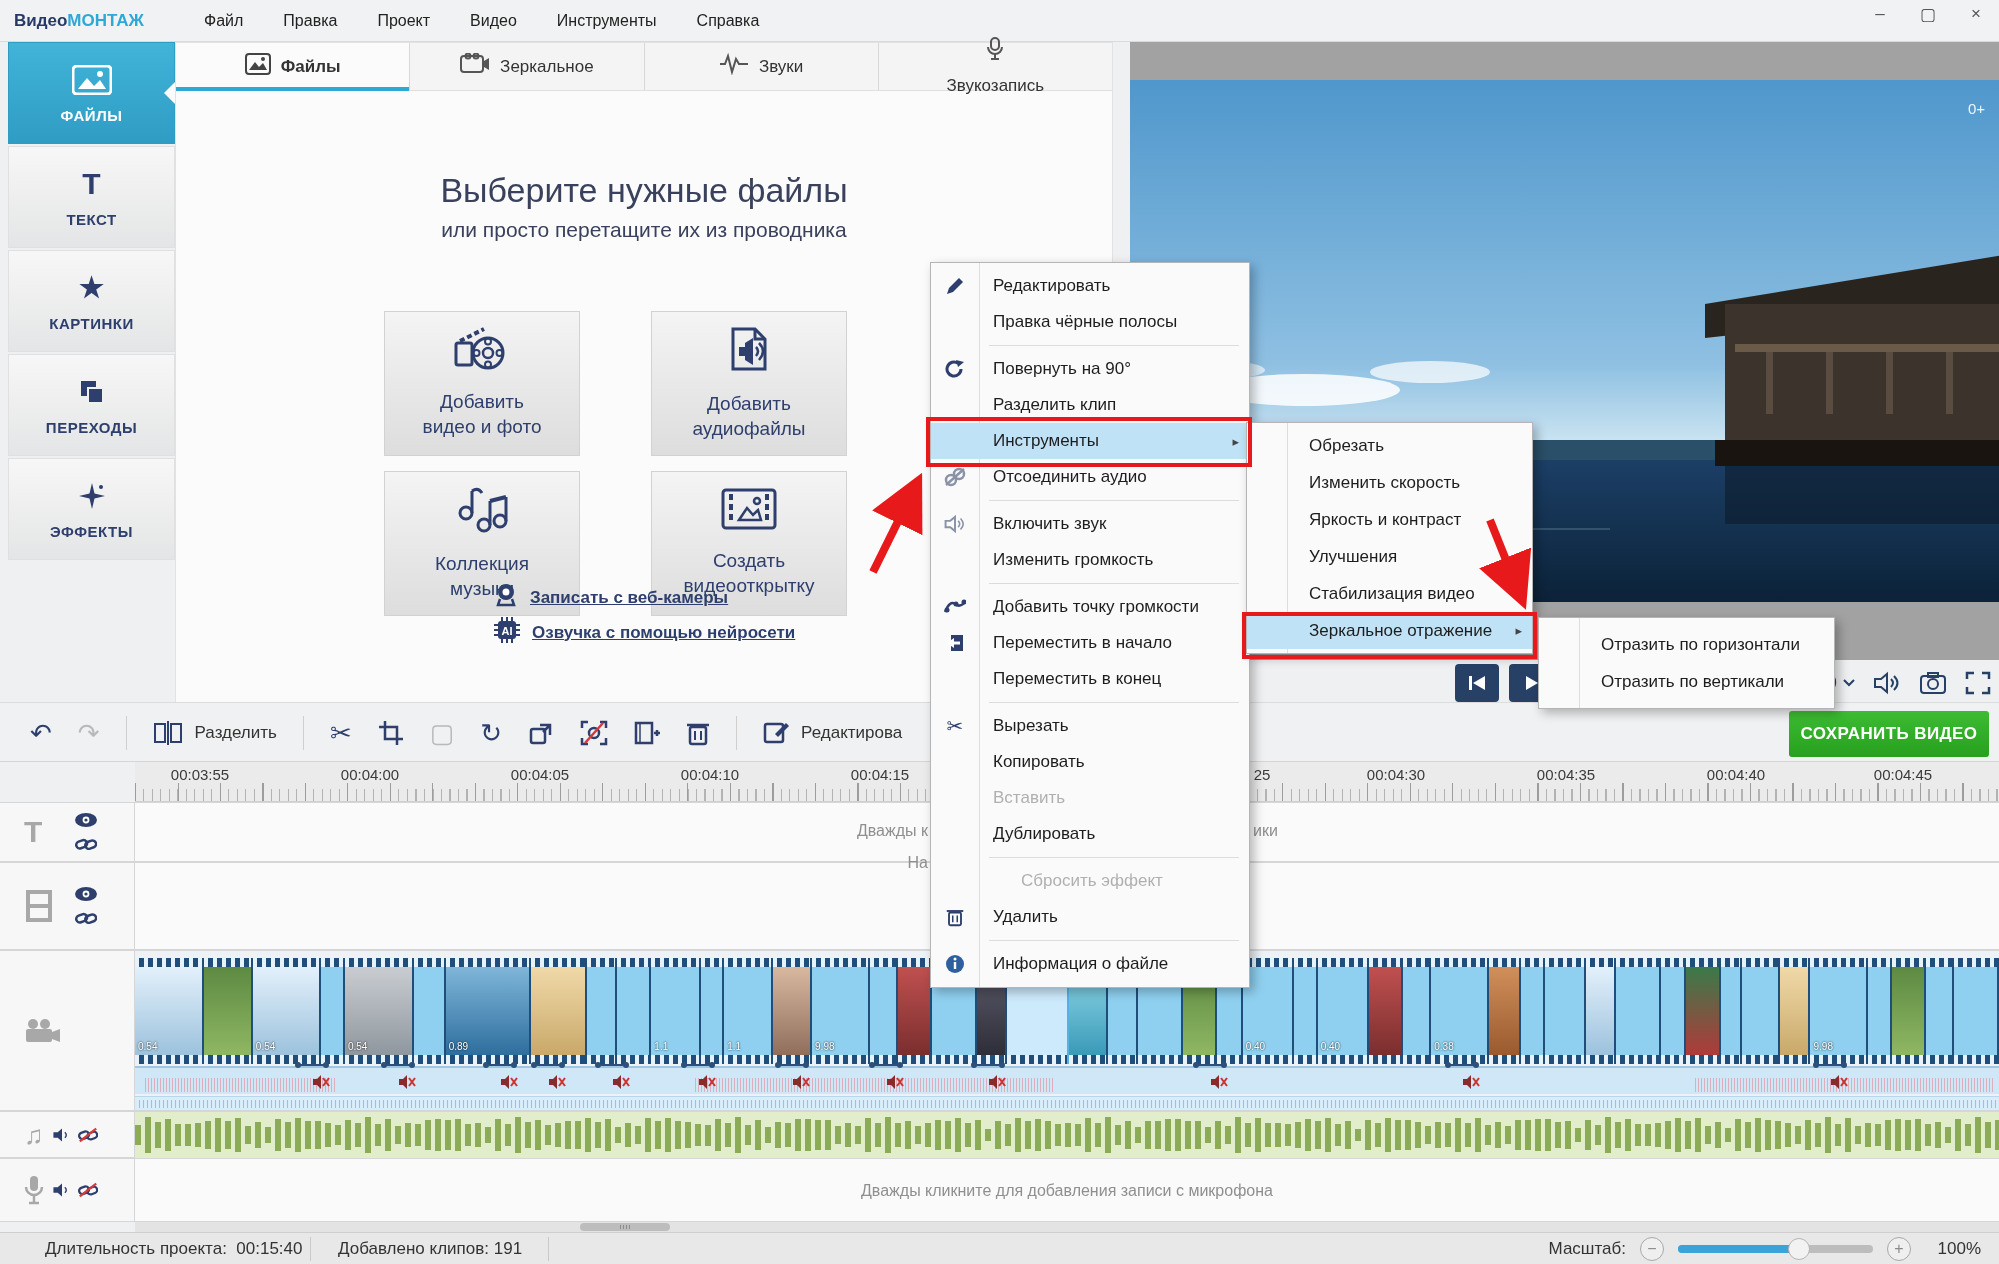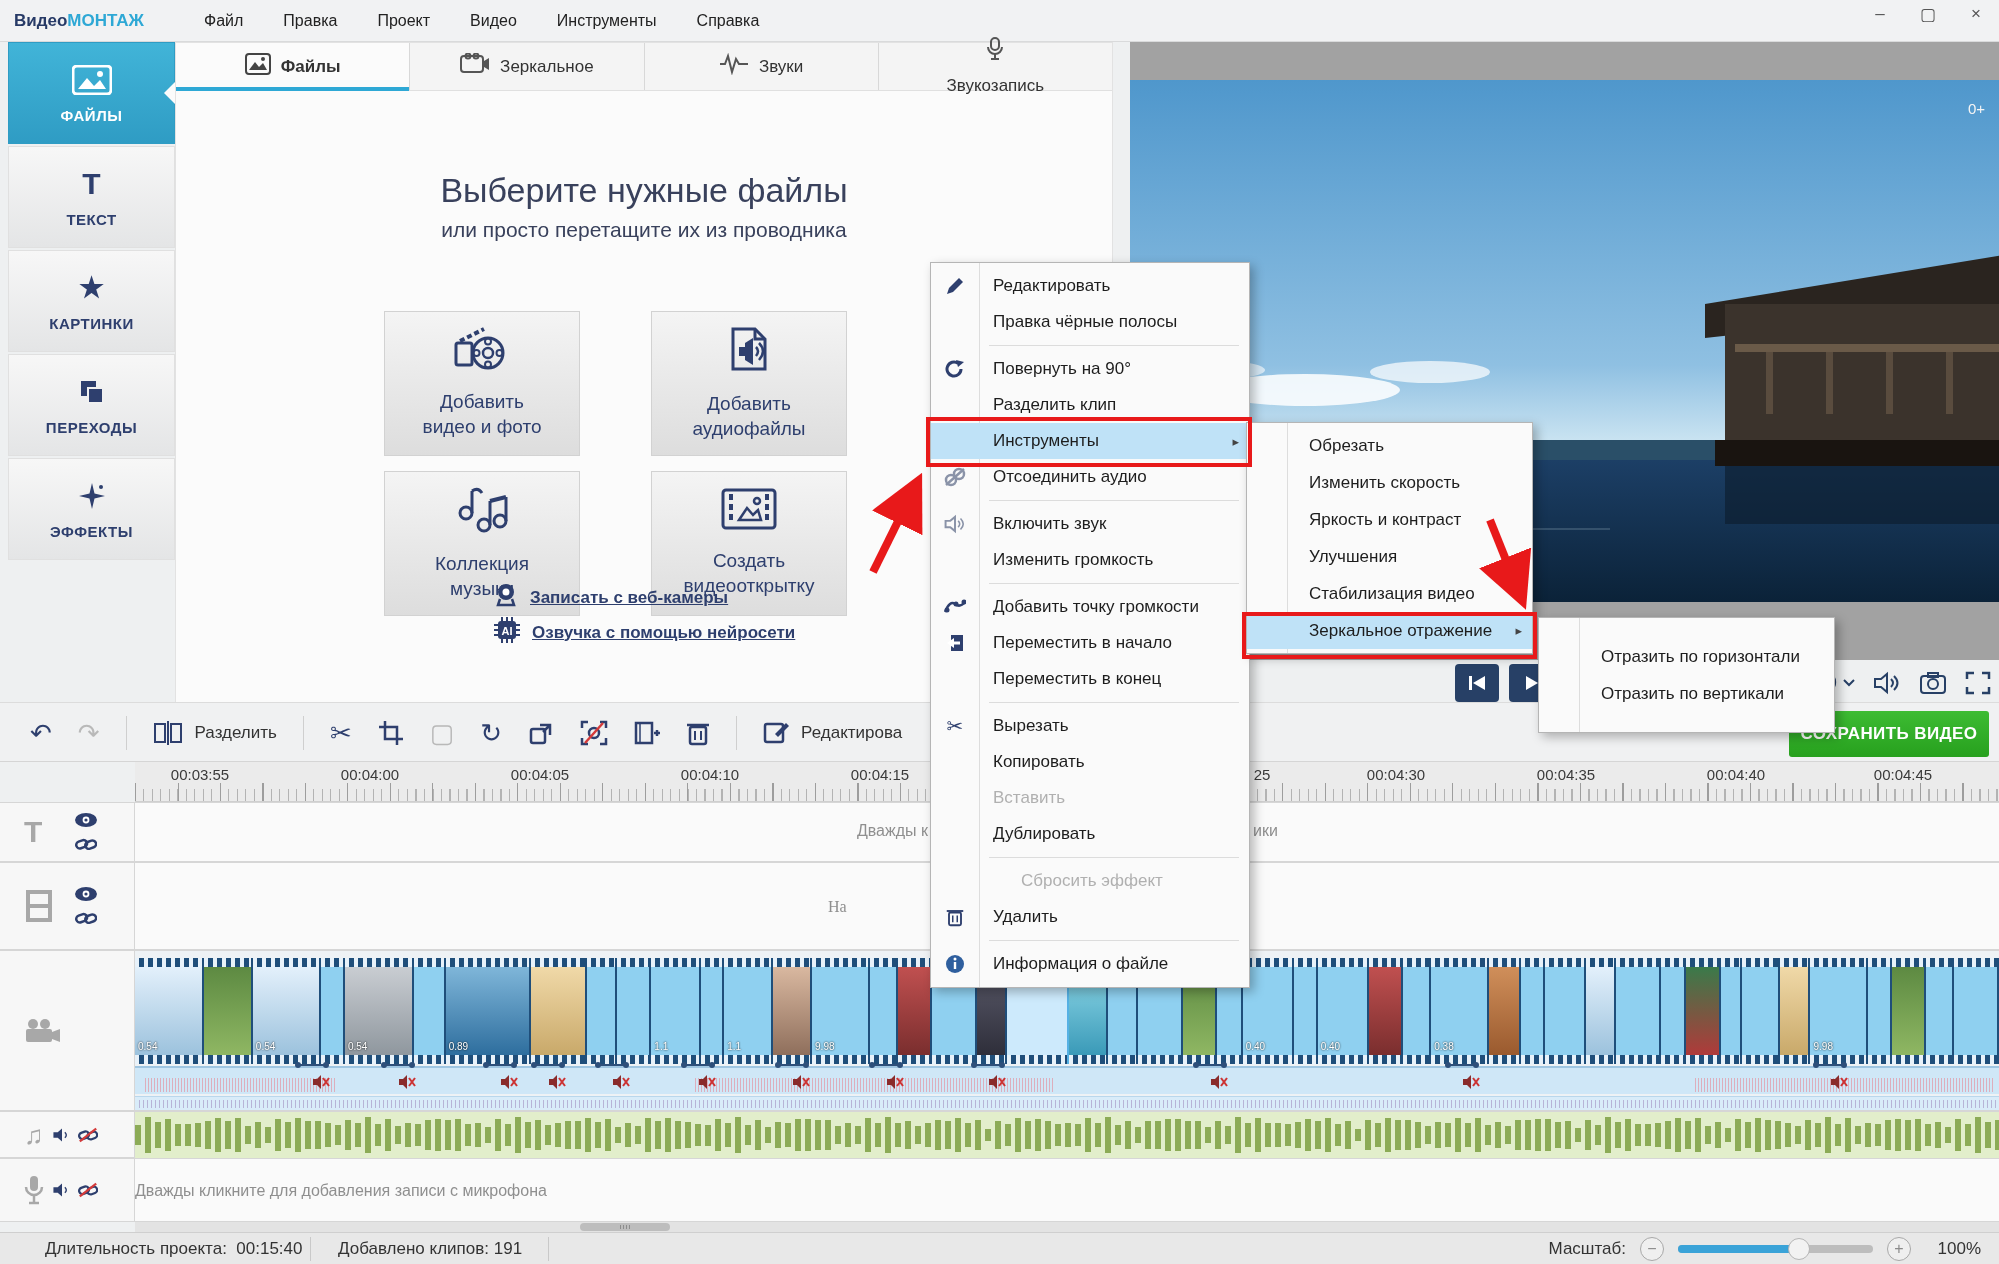--- a/index.html
+++ b/index.html
@@ -535,22 +535,22 @@
           <rect x="1" y="5" width="11" height="7" rx="3.5" transform="rotate(-20 6 8)" fill="none" stroke="#2e3f6e" stroke-width="2.5"></rect>
           <rect x="10" y="5" width="11" height="7" rx="3.5" transform="rotate(-20 16 8)" fill="none" stroke="#2e3f6e" stroke-width="2.5"></rect>
           <line x1="2" y1="15" x2="20" y2="1" stroke="#d43a3a" stroke-width="2.5"></line>
         </svg>
     </div>
   </div>
   <div class="trackrow" style="top:1158px;height:64px;"></div>
 
   <div class="ph-text" style="left:628px;top:822px;width:300px;text-align:right;">Дважды к</div>
   <div class="ph-text" style="left:1253px;top:822px;">ики</div>
-  <div class="ph-text" style="left:828px;top:898px;width:100px;font-family:Liberation Serif, serif;">На</div>
-  <div class="ph-text" style="left:135px;top:1182px;width:1864px;text-align:left;">Дважды кликните для добавления записи с микрофона</div>
+  <div class="ph-text" style="left:828px;top:854px;width:100px;text-align:right;">На</div>
+  <div class="ph-text" style="left:135px;top:1182px;width:1864px;text-align:center;">Дважды кликните для добавления записи с микрофона</div>
 
   <div class="clipsbar" id="clipsbar">
       <div class="clip" style="flex: 64 64 64px;">
         <div class="perf t"></div>
         <div class="perf b"></div>
         <div class="body" style="background: linear-gradient(rgb(227, 240, 251), rgb(156, 194, 221));"></div>
         <div class="dur">0.54</div>
       </div>
       <div class="clip" style="flex: 46 46 46px;">
         <div class="perf t"></div>
@@ -1237,21 +1237,21 @@
       <div class="mi" style="height: 37px;">
         <div class="ic"></div>
         <div class="lab">Стабилизация видео</div>
       </div>
       <div class="mi hl" style="height: 37px;">
         <div class="ic"></div>
         <div class="lab">Зеркальное отражение</div>
         <div class="arr">▸</div>
       </div>
     </div>
-  <div class="cmenu" id="submenu2" style="left:1538px;top:617px;width:297px;padding:20px 0;">
+  <div class="cmenu" id="submenu2" style="left:1538px;top:617px;width:297px;padding:8px 0;">
     <div class="gutterline" style="left:40px;"></div>
   <div class="mi" style="height: 37px;">
         <div class="ic"></div>
         <div class="lab">Отразить по горизонтали</div>
       </div>
       <div class="mi" style="height: 37px;">
         <div class="ic"></div>
         <div class="lab">Отразить по вертикали</div>
       </div>
     </div>

